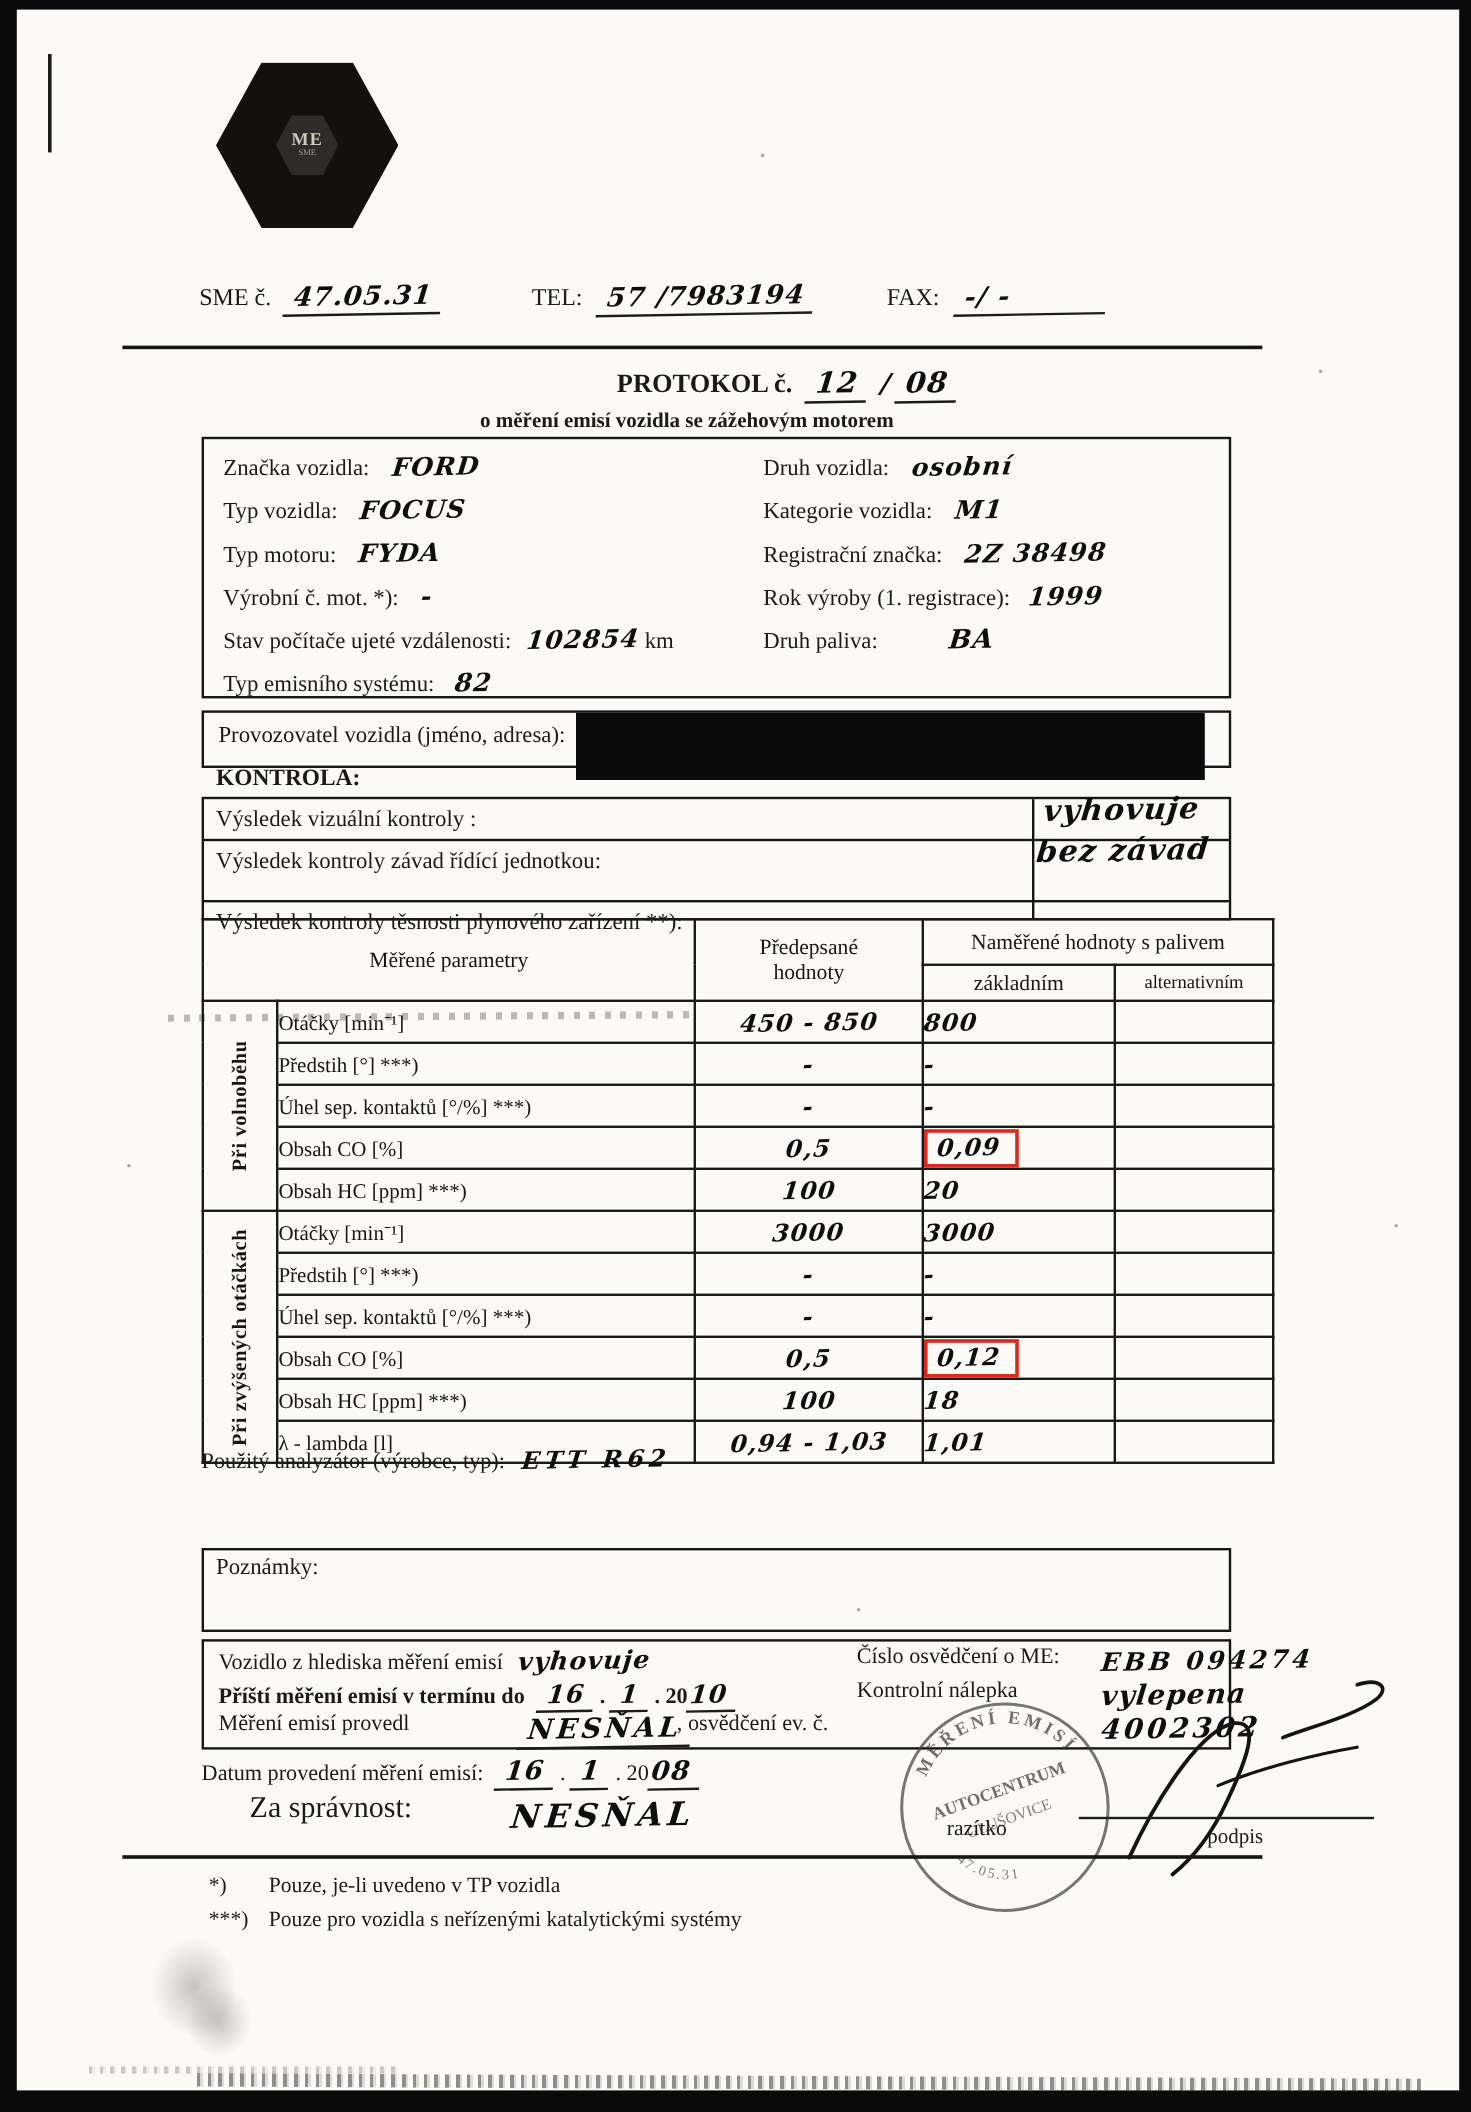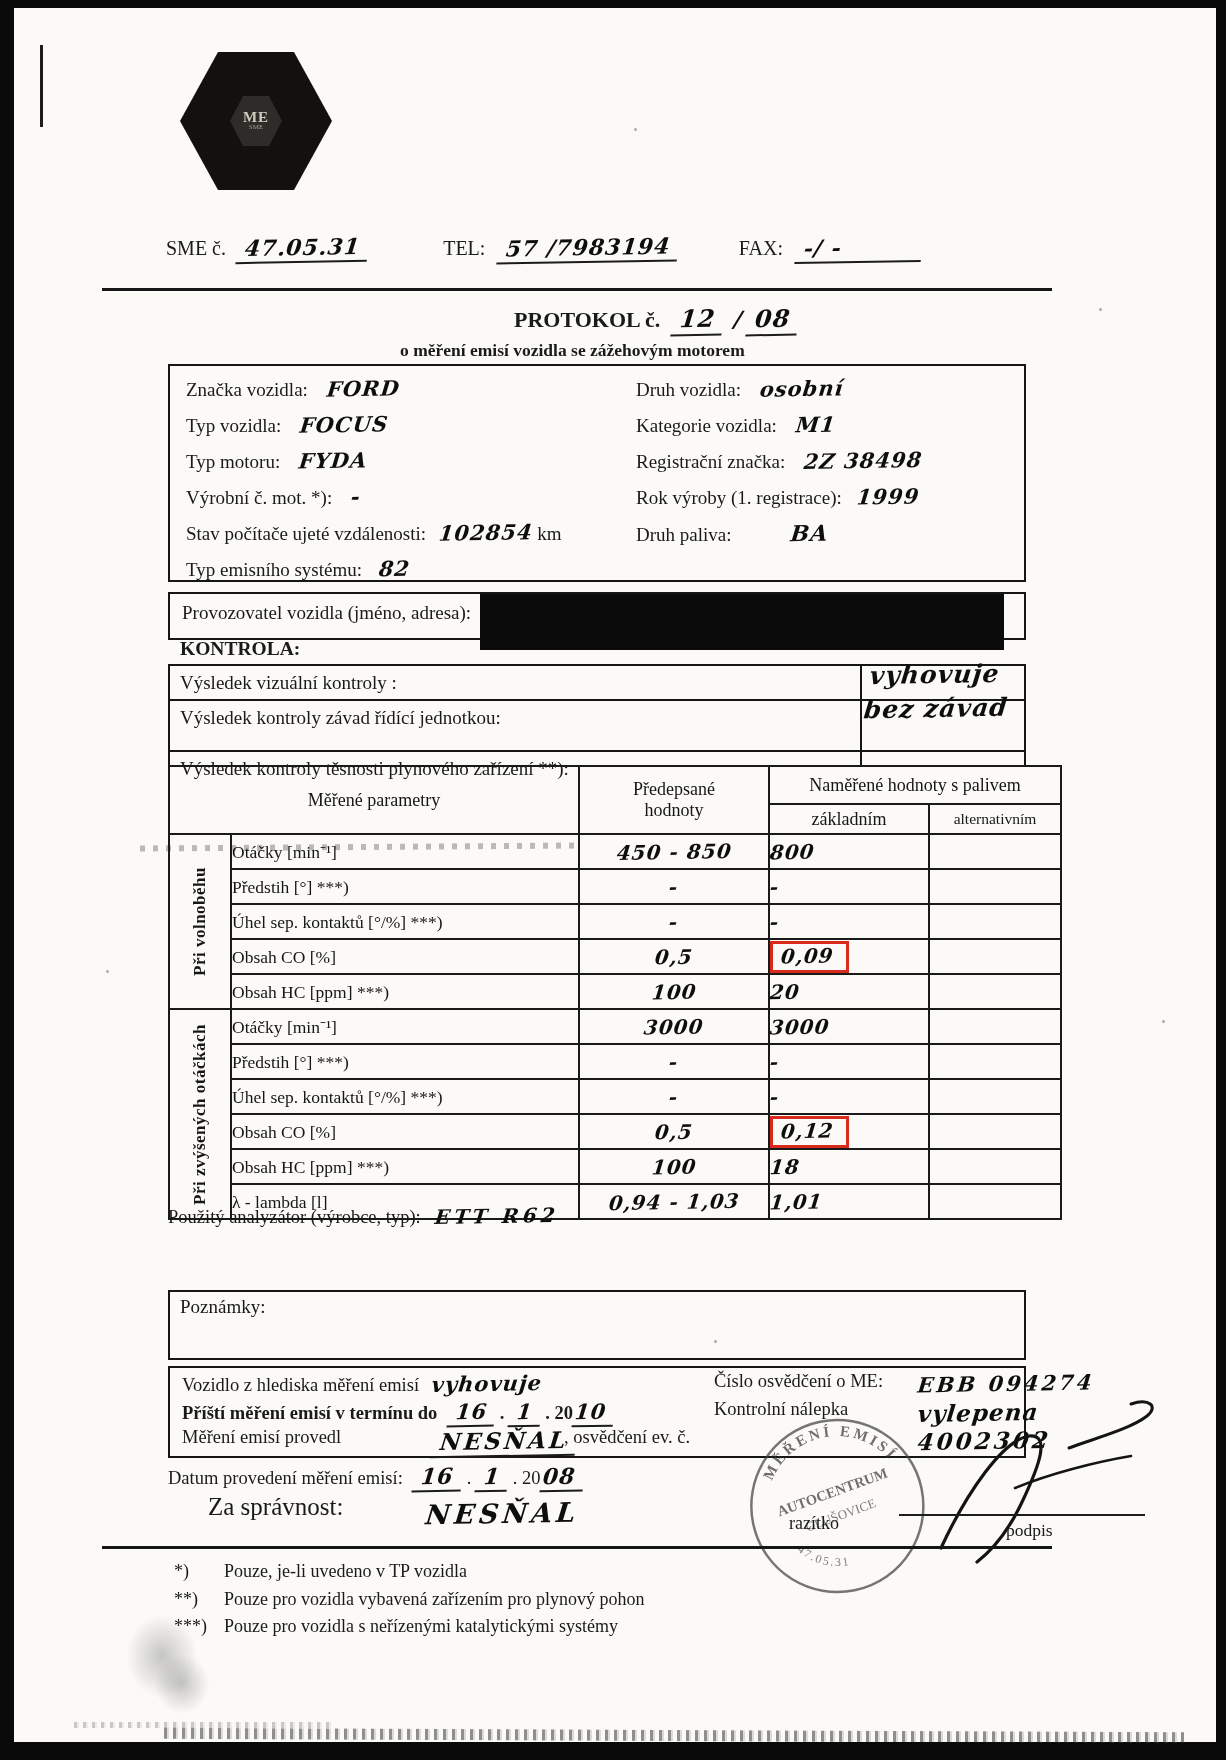--- a/index.html
+++ b/index.html
@@ -295,21 +295,20 @@
       <path d="M 22,152 C 48,96 84,44 110,40 C 132,38 120,70 104,104 C 92,130 76,152 58,166" fill="none" stroke="#141414" stroke-width="3.2" stroke-linecap="round"></path>
       <path d="M 96,92 C 130,78 176,66 212,60" fill="none" stroke="#141414" stroke-width="2.6" stroke-linecap="round"></path>
     </svg>
     <div class="sig-line" style="left:885px;top:1506px;width:246px;"></div>
     <div class="abs pr" style="left:992px;top:1512px;font-size:17.5px;">podpis</div>
 
     <div class="rule" style="left:88px;top:1538px;width:950px;height:2.5px;"></div>
 
     <div class="abs" style="left:160px;top:1550px;font-size:18px;line-height:27.5px;">
       <div><span class="pr" style="display:inline-block;width:50px;">*)</span><span class="pr">Pouze, je-li uvedeno v TP vozidla</span></div>
-      <div><span class="pr" style="display:inline-block;width:50px;">**)</span><span class="pr">Pouze pro vozidla vybavená zařízením pro plynový pohon</span></div>
       <div><span class="pr" style="display:inline-block;width:50px;">***)</span><span class="pr">Pouze pro vozidla s neřízenými katalytickými systémy</span></div>
     </div>
 
     <div class="smudge" style="left:112px;top:1606px;width:72px;height:84px;"></div>
     <div class="smudge" style="left:140px;top:1646px;width:56px;height:60px;"></div>
     <div class="bstrip" style="left:150px;top:1722px;width:1020px;height:11px;transform:rotate(.25deg);"></div>
     <div class="bstrip" style="left:60px;top:1714px;width:260px;height:6px;opacity:.35;"></div>
 
   </div>
 </div>

